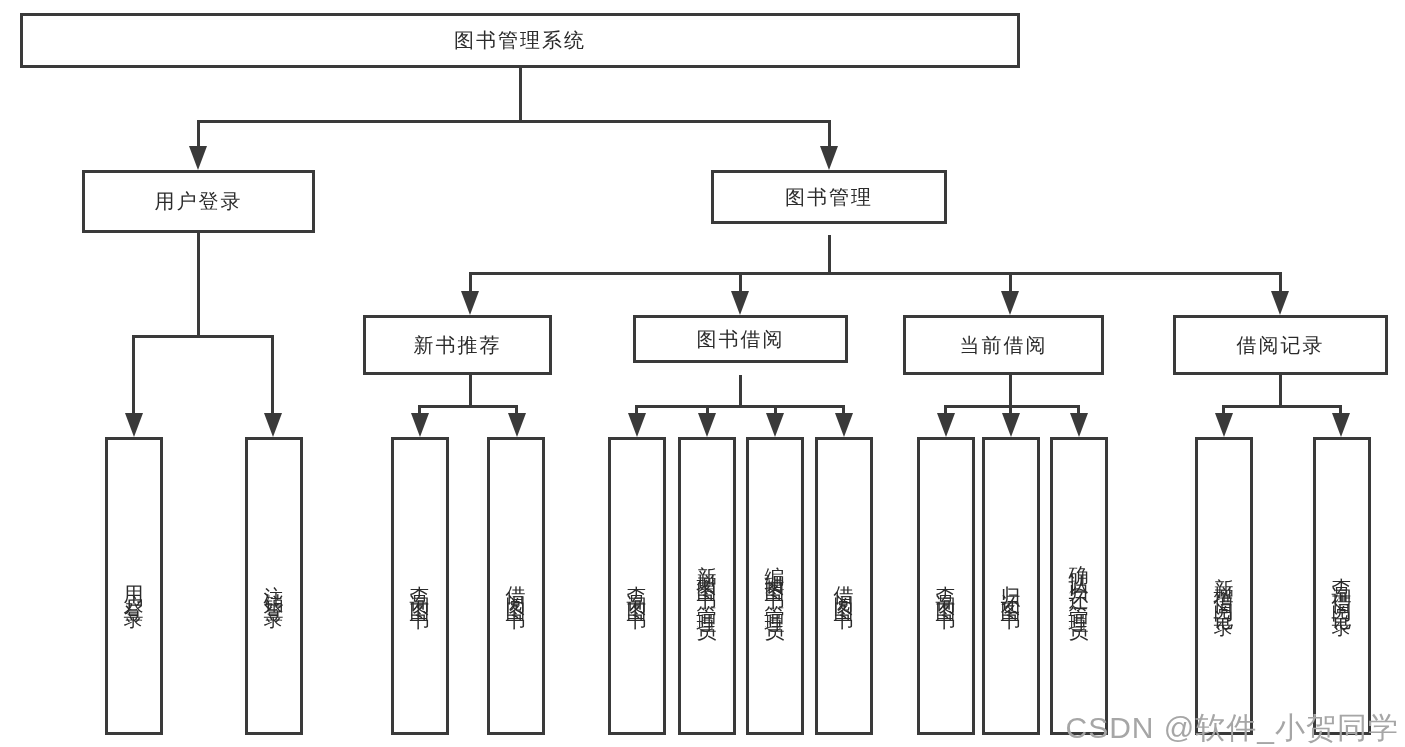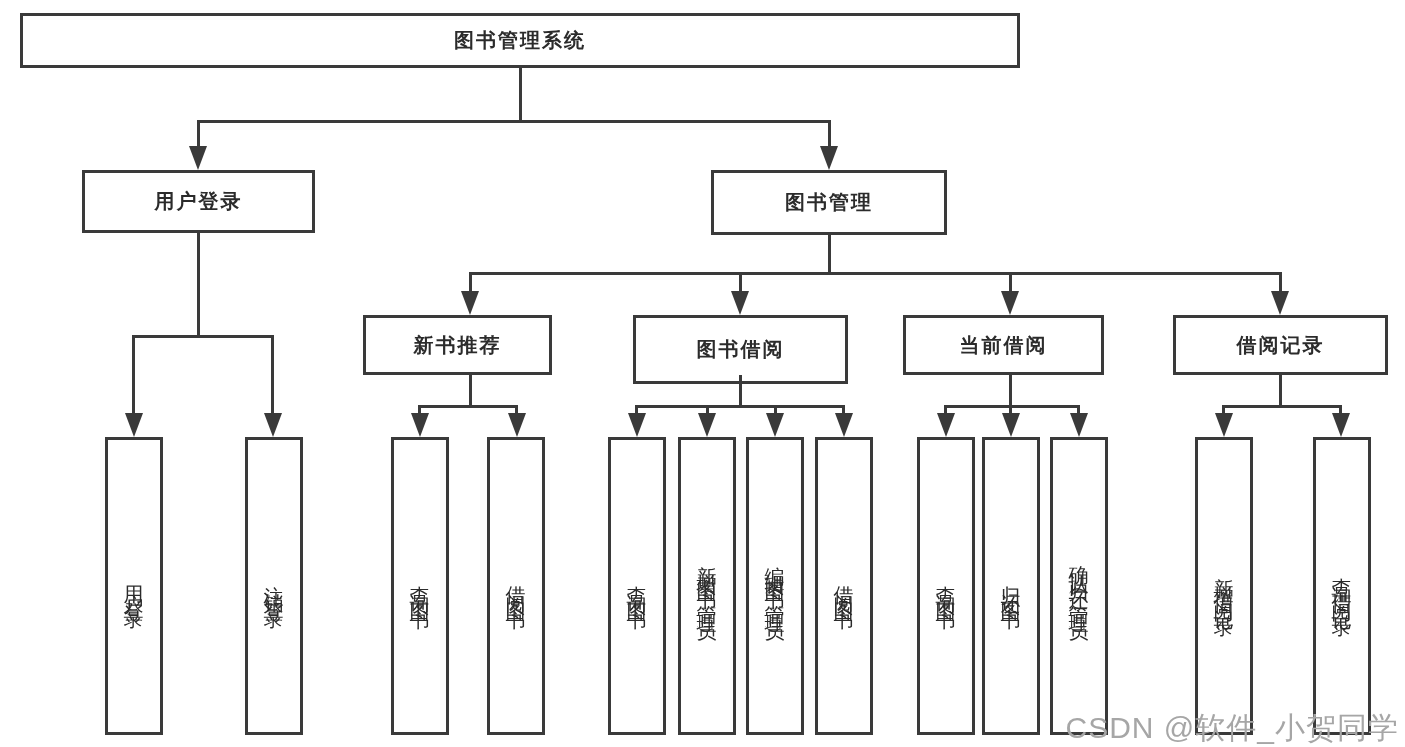--- a/index.html
+++ b/index.html
@@ -9,21 +9,21 @@
   html,body{margin:0;padding:0;background:var(--background);}
   .canvas{
     position:relative;width:1405px;height:747px;background:var(--background);
     font-family:"Liberation Sans","DejaVu Sans",sans-serif;color:var(--text);
     overflow:hidden;
   }
   .box{
     position:absolute;box-sizing:border-box;background:var(--box-fill);
     border:3px solid var(--box-border);
     display:flex;align-items:center;justify-content:center;
-    font-size:20px;letter-spacing:2px;font-weight:bold;
+    font-size:20px;letter-spacing:2px;
   }
   .leaf{
     position:absolute;box-sizing:border-box;background:var(--box-fill);
     border:3px solid var(--box-border);
     top:437px;width:58px;height:298px;
     display:flex;align-items:center;justify-content:center;
   }
   .vtext{
     writing-mode:vertical-rl;text-orientation:mixed;
     font-size:20px;line-height:1;letter-spacing:8px;white-space:nowrap;
@@ -45,28 +45,28 @@
 
 <div class="canvas">
 
   <div class="box" style="left:20px;top:13px;width:1000px;height:55px">
     <span>图书管理系统</span>
   </div>
 
   <div class="box" style="left:82px;top:170px;width:233px;height:63px">
     <span>用户登录</span>
   </div>
-  <div class="box" style="left:711px;top:170px;width:236px;height:65px">
+  <div class="box" style="left:711px;top:170px;width:236px;height:54px">
     <span>图书管理</span>
   </div>
 
   <div class="box" style="left:363px;top:315px;width:189px;height:60px">
     <span>新书推荐</span>
   </div>
-  <div class="box" style="left:633px;top:315px;width:215px;height:69px">
+  <div class="box" style="left:633px;top:315px;width:215px;height:48px">
     <span>图书借阅</span>
   </div>
   <div class="box" style="left:903px;top:315px;width:201px;height:60px">
     <span>当前借阅</span>
   </div>
   <div class="box" style="left:1173px;top:315px;width:215px;height:60px">
     <span>借阅记录</span>
   </div>
 
   <div class="leaf" style="left:105px">

